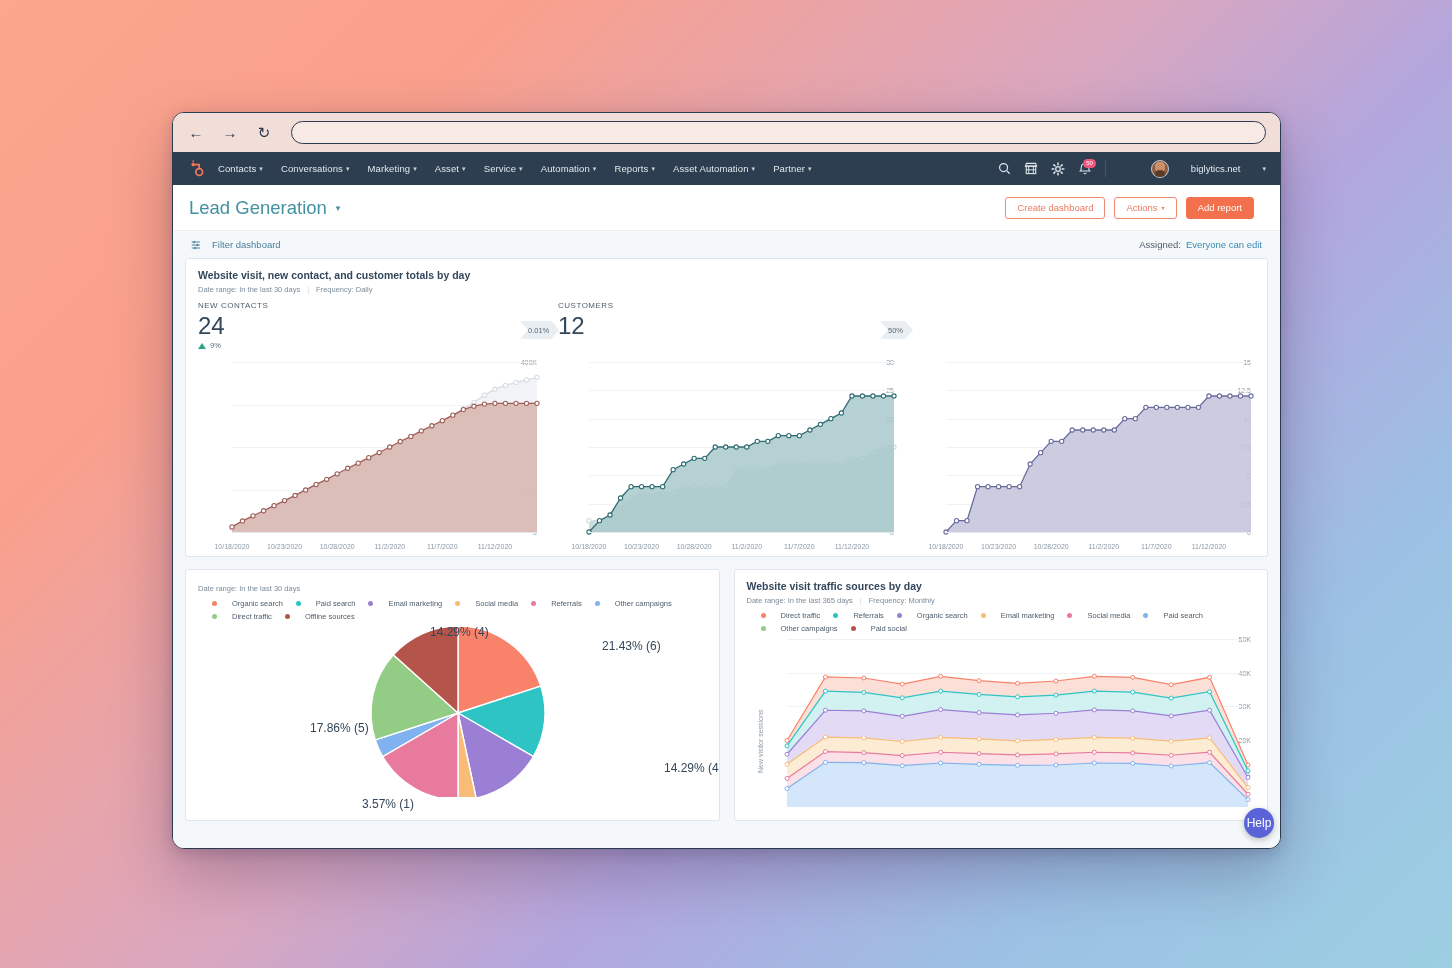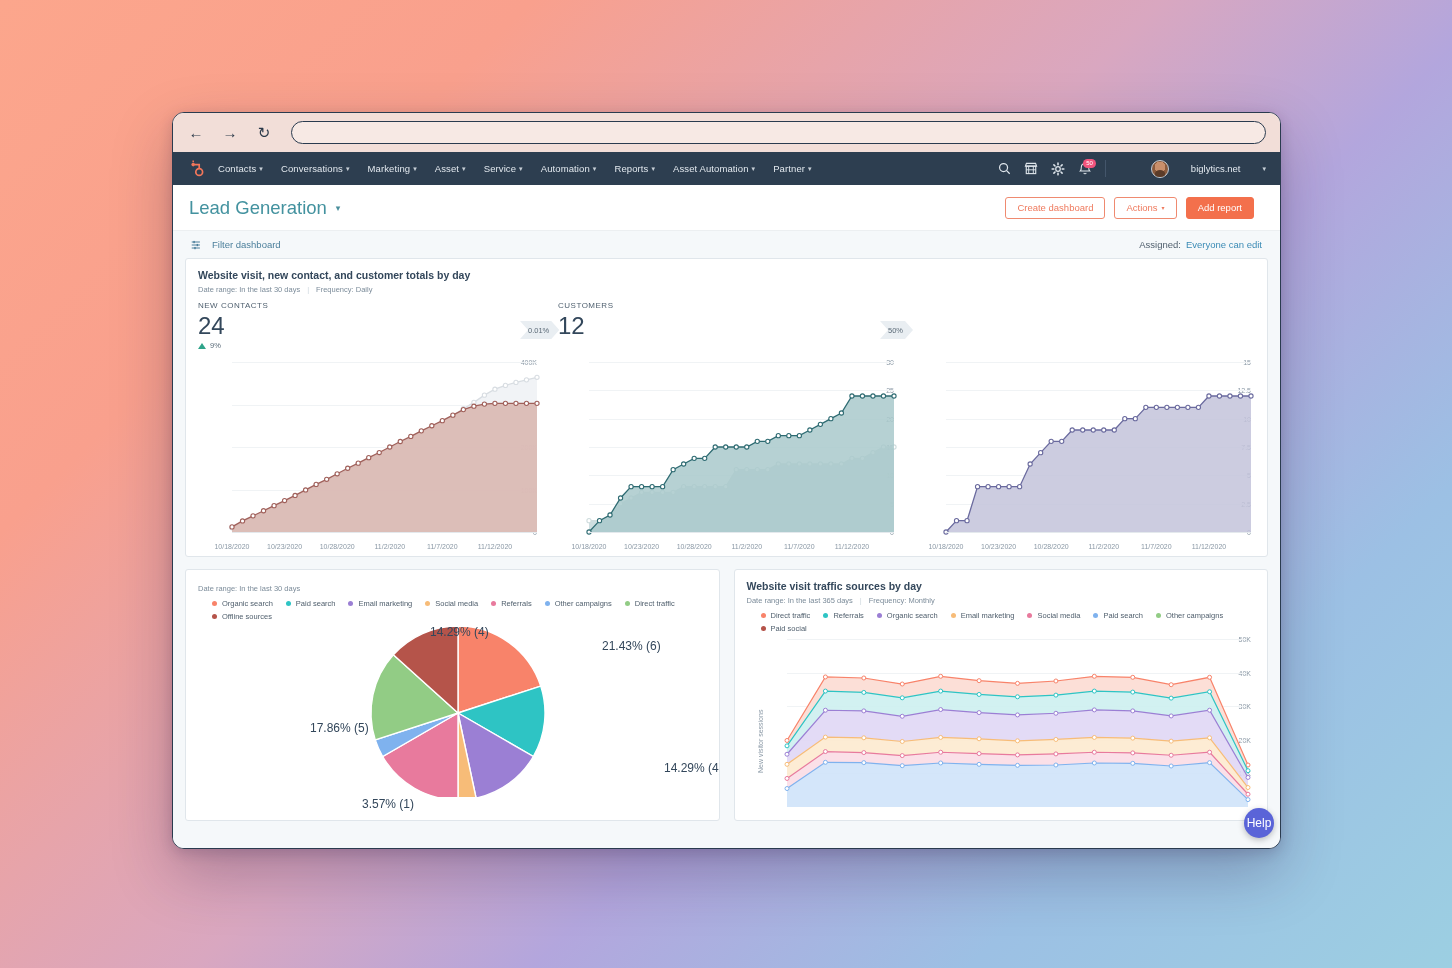--- a/index.html
+++ b/index.html
@@ -134,21 +134,21 @@
   #trendrow { display: flex; gap: 14px; margin-top: 8px; }
   .trend { flex: 1; height: 192px; position: relative; }
   .ylab { position: absolute; right: 4px; font-size: 7px; color: #8a98a5; transform: translateY(-50%); }
   .gridline { position: absolute; left: 0; right: 0; height: 1px; background: #f0f3f5; }
   .xlab { position: absolute; bottom: 0; font-size: 7px; color: #8a98a5; transform: translateX(-50%); white-space: nowrap; }
   .xaxis-line { position: absolute; left: 34px; right: 4px; height: 1px; background: #e4e9ed; }
   
   #bottomrow { display: flex; gap: 14px; margin-top: 12px; }
   .halfcard { flex: 1; height: 252px; overflow: hidden; }
   .legend { display: flex; flex-wrap: wrap; gap: 4px 13px; margin-top: 6px; padding-left: 14px; }
-  .leg { display: flex; align-items: center; gap: 5px; font-size: 7.5px; color: #51606e; white-space: nowrap; }
+  .leg { display: flex; align-items: center; gap: 15px; font-size: 7.5px; color: #51606e; white-space: nowrap; }
   .dot { width: 5px; height: 5px; border-radius: 50%; }
   .pielab { position: absolute; font-size: 12px; color: #33475b; white-space: nowrap; }
   .axis-title {
     position: absolute; font-size: 7px; color: #8a98a5;
     transform: rotate(-90deg); transform-origin: left top; white-space: nowrap;
   }
   #help {
     position: absolute; right: 6px; bottom: 10px;
     width: 30px; height: 30px; border-radius: 50%;
     background: #5a64d8; color: #fff; font-size: 12px;

